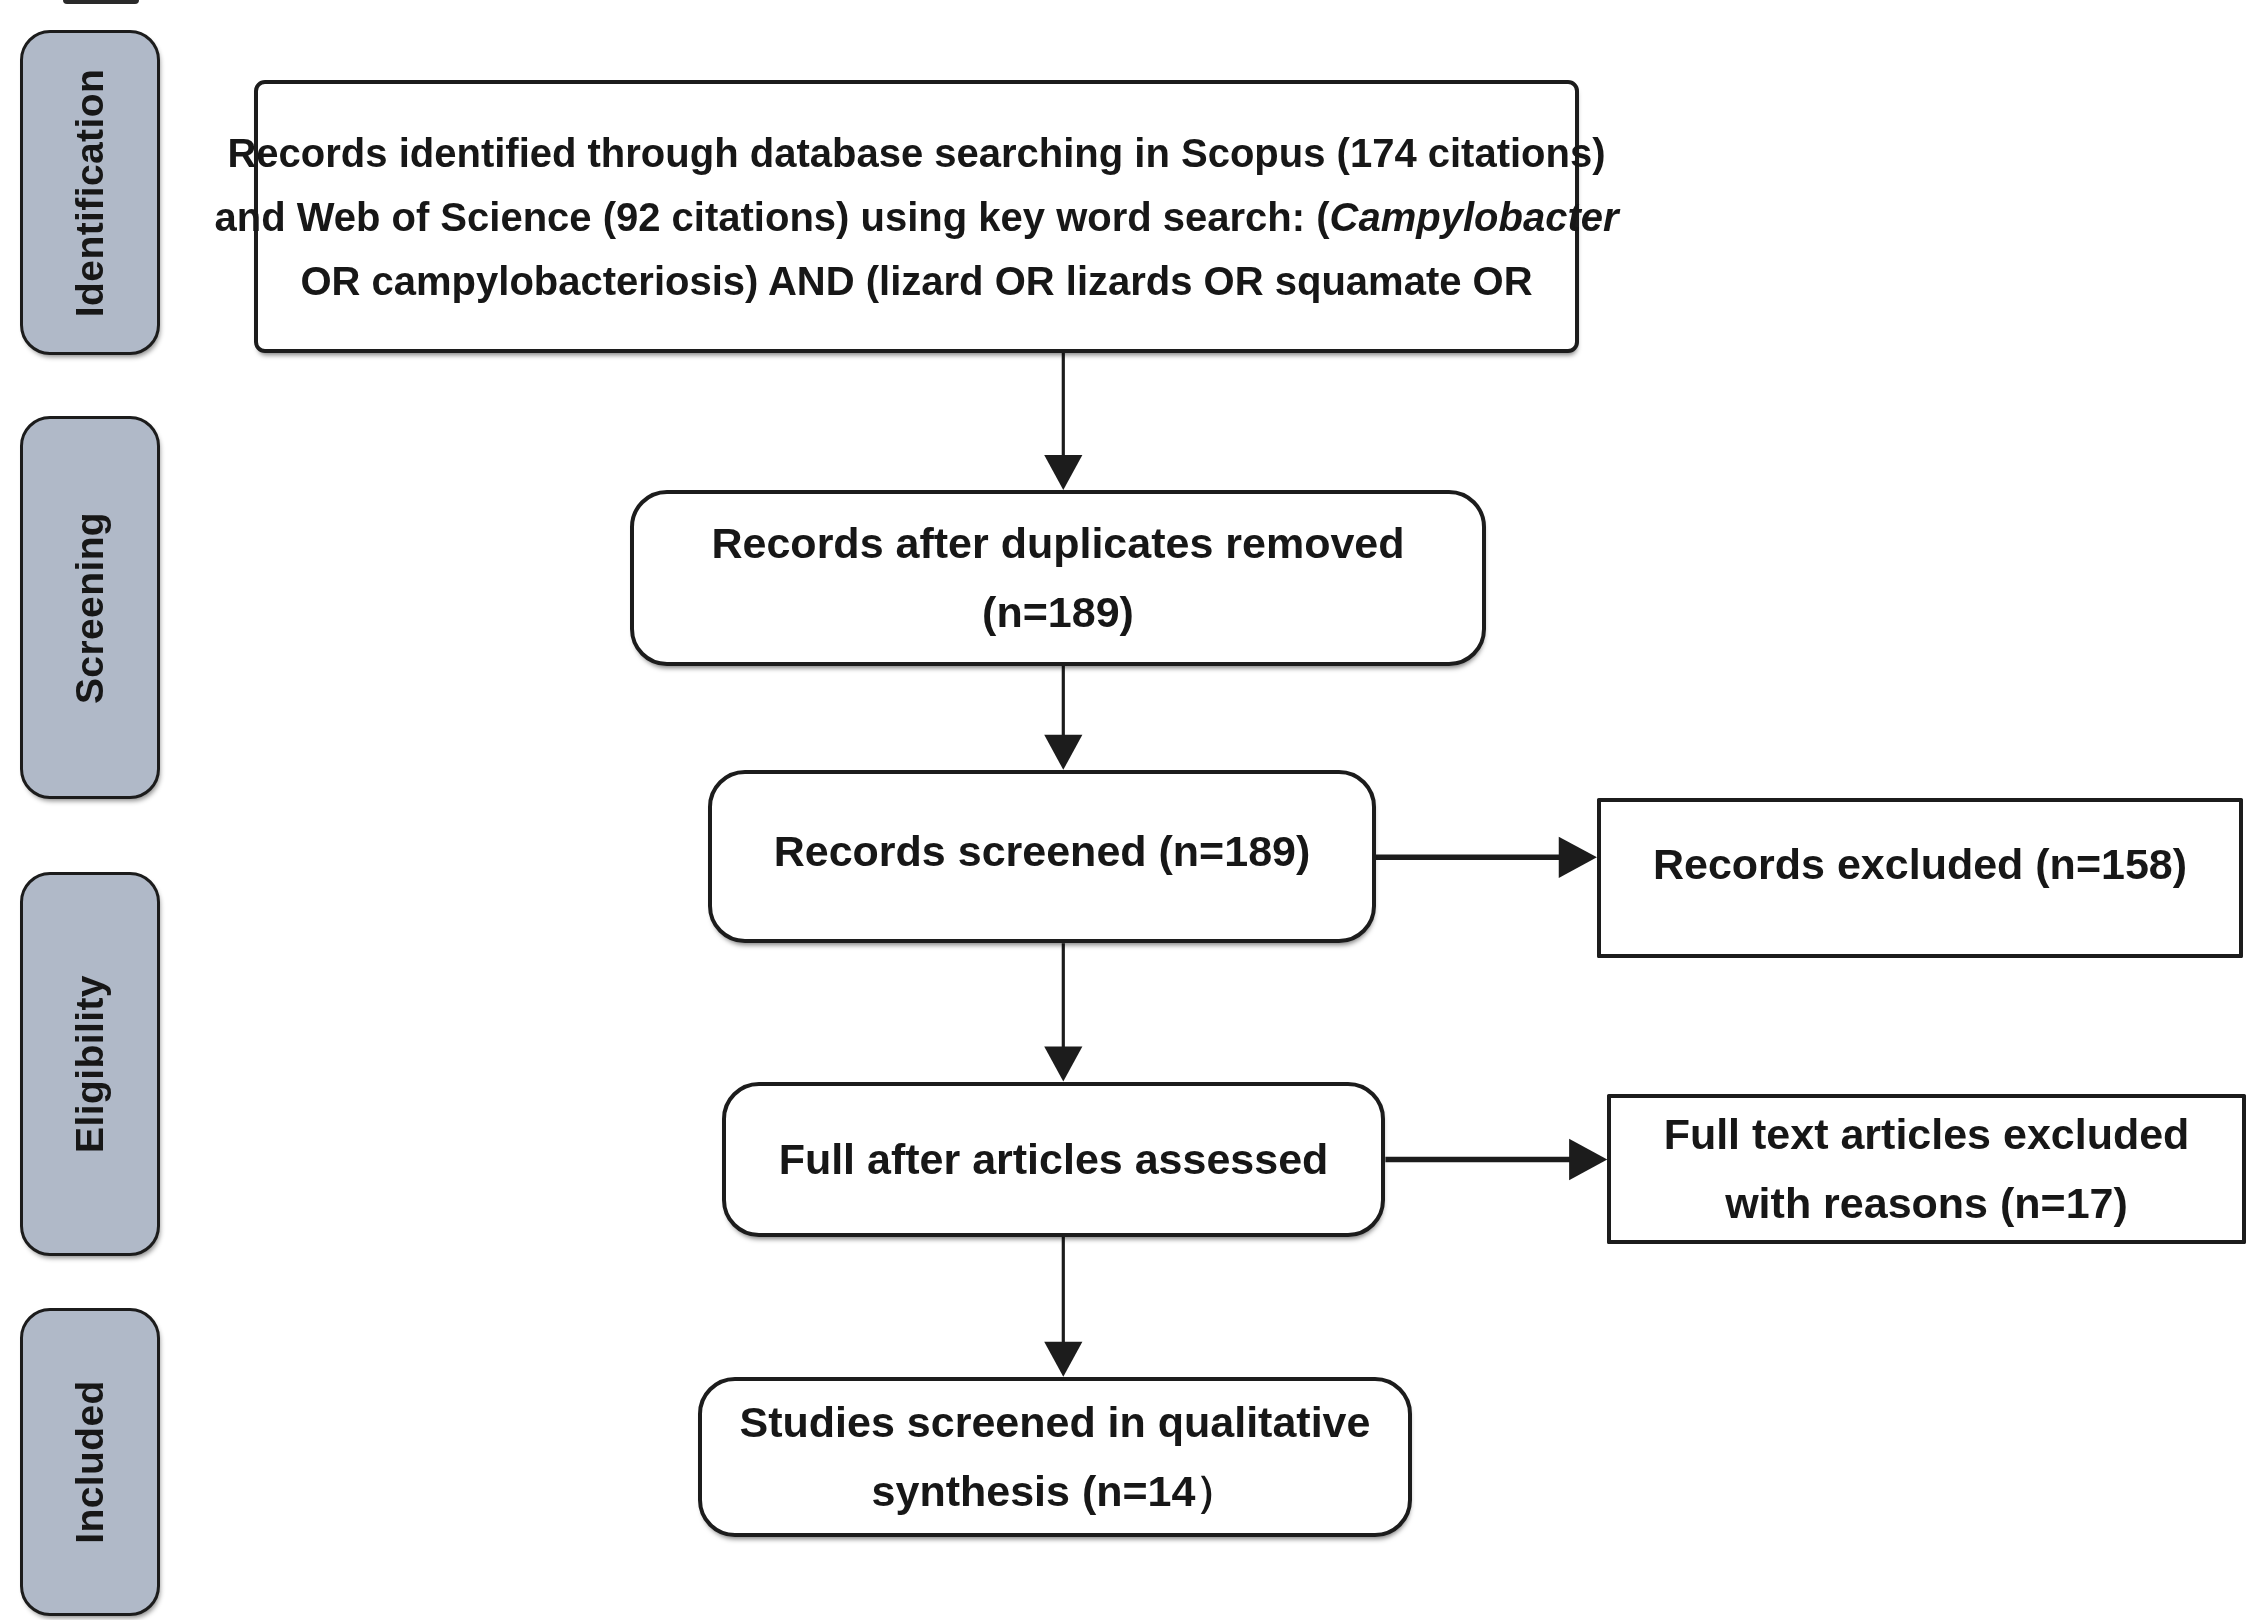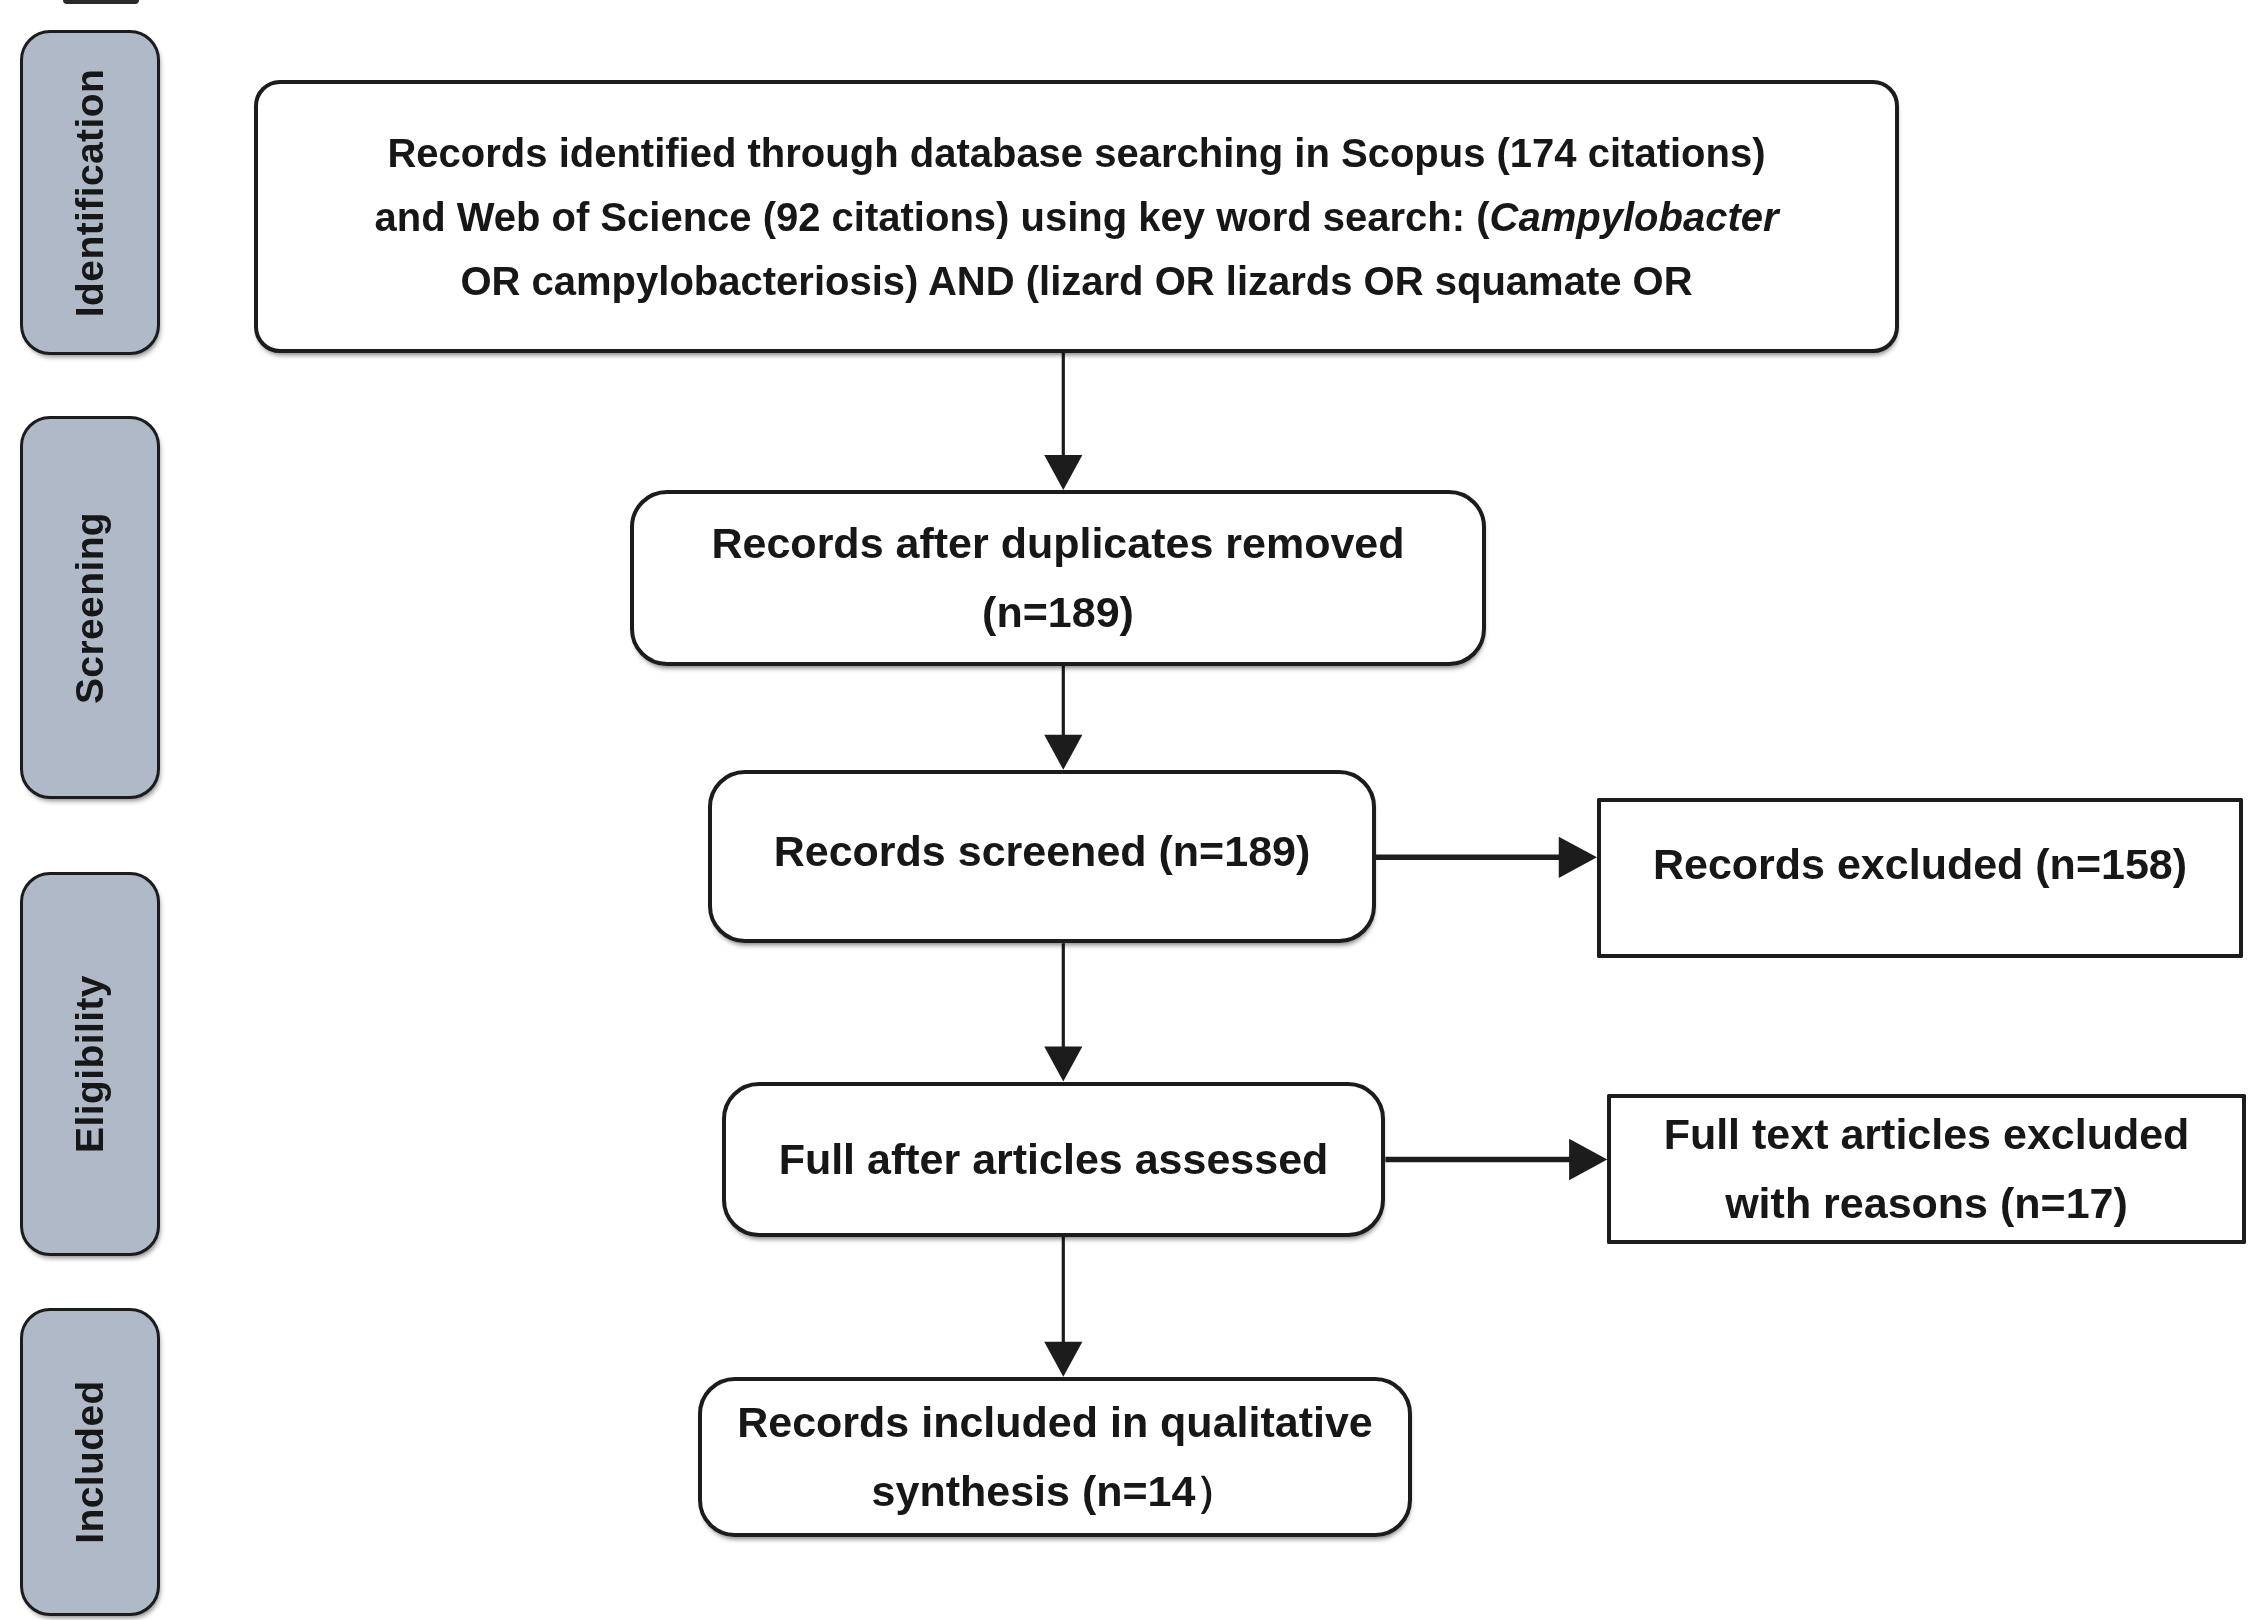--- a/index.html
+++ b/index.html
@@ -131,21 +131,21 @@
     <g>
       <line x1="1730" y1="1078" x2="1966" y2="1078" stroke-width="7"></line>
       <polygon points="2008,1078 1960,1052 1960,1104"></polygon>
     </g>
     <g>
       <line x1="1742" y1="1458" x2="1979" y2="1458" stroke-width="7"></line>
       <polygon points="2021,1458 1973,1432 1973,1484"></polygon>
     </g>
   </svg>
 
-  <div class="fbox fbox-identified" style="left:254px;top:80px;width:1645px;height:273px;border-radius:26px">
+  <div class="fbox fbox-identified" style="left:254px;top:80px;width:1325px;height:273px;border-radius:11px">
     <div class="ln"><span>Records identified through database searching in Scopus (174 citations)</span></div>
     <div class="ln"><span>and Web of Science (92 citations) using key word search: (</span><i>Campylobacter</i></div>
     <div class="ln"><span>OR campylobacteriosis) AND (lizard OR lizards OR squamate OR</span></div>
   </div>
 
   <div class="fbox" style="left:630px;top:490px;width:856px;height:176px">
     <div class="ln">Records after duplicates removed</div>
     <div class="ln">(n=189)</div>
   </div>
 
@@ -160,18 +160,18 @@
   <div class="fbox" style="left:722px;top:1082px;width:663px;height:155px">
     <div class="ln">Full after articles assessed</div>
   </div>
 
   <div class="sbox" style="left:1607px;top:1094px;width:639px;height:150px">
     <div class="ln">Full text articles excluded</div>
     <div class="ln">with reasons (n=17)</div>
   </div>
 
   <div class="fbox" style="left:698px;top:1377px;width:714px;height:160px">
-    <div class="ln">Records included in qualitative</div>
+    <div class="ln">Studies screened in qualitative</div>
     <div class="ln">synthesis (n=14）</div>
   </div>
 
 </div>
 
 
 </body></html>

